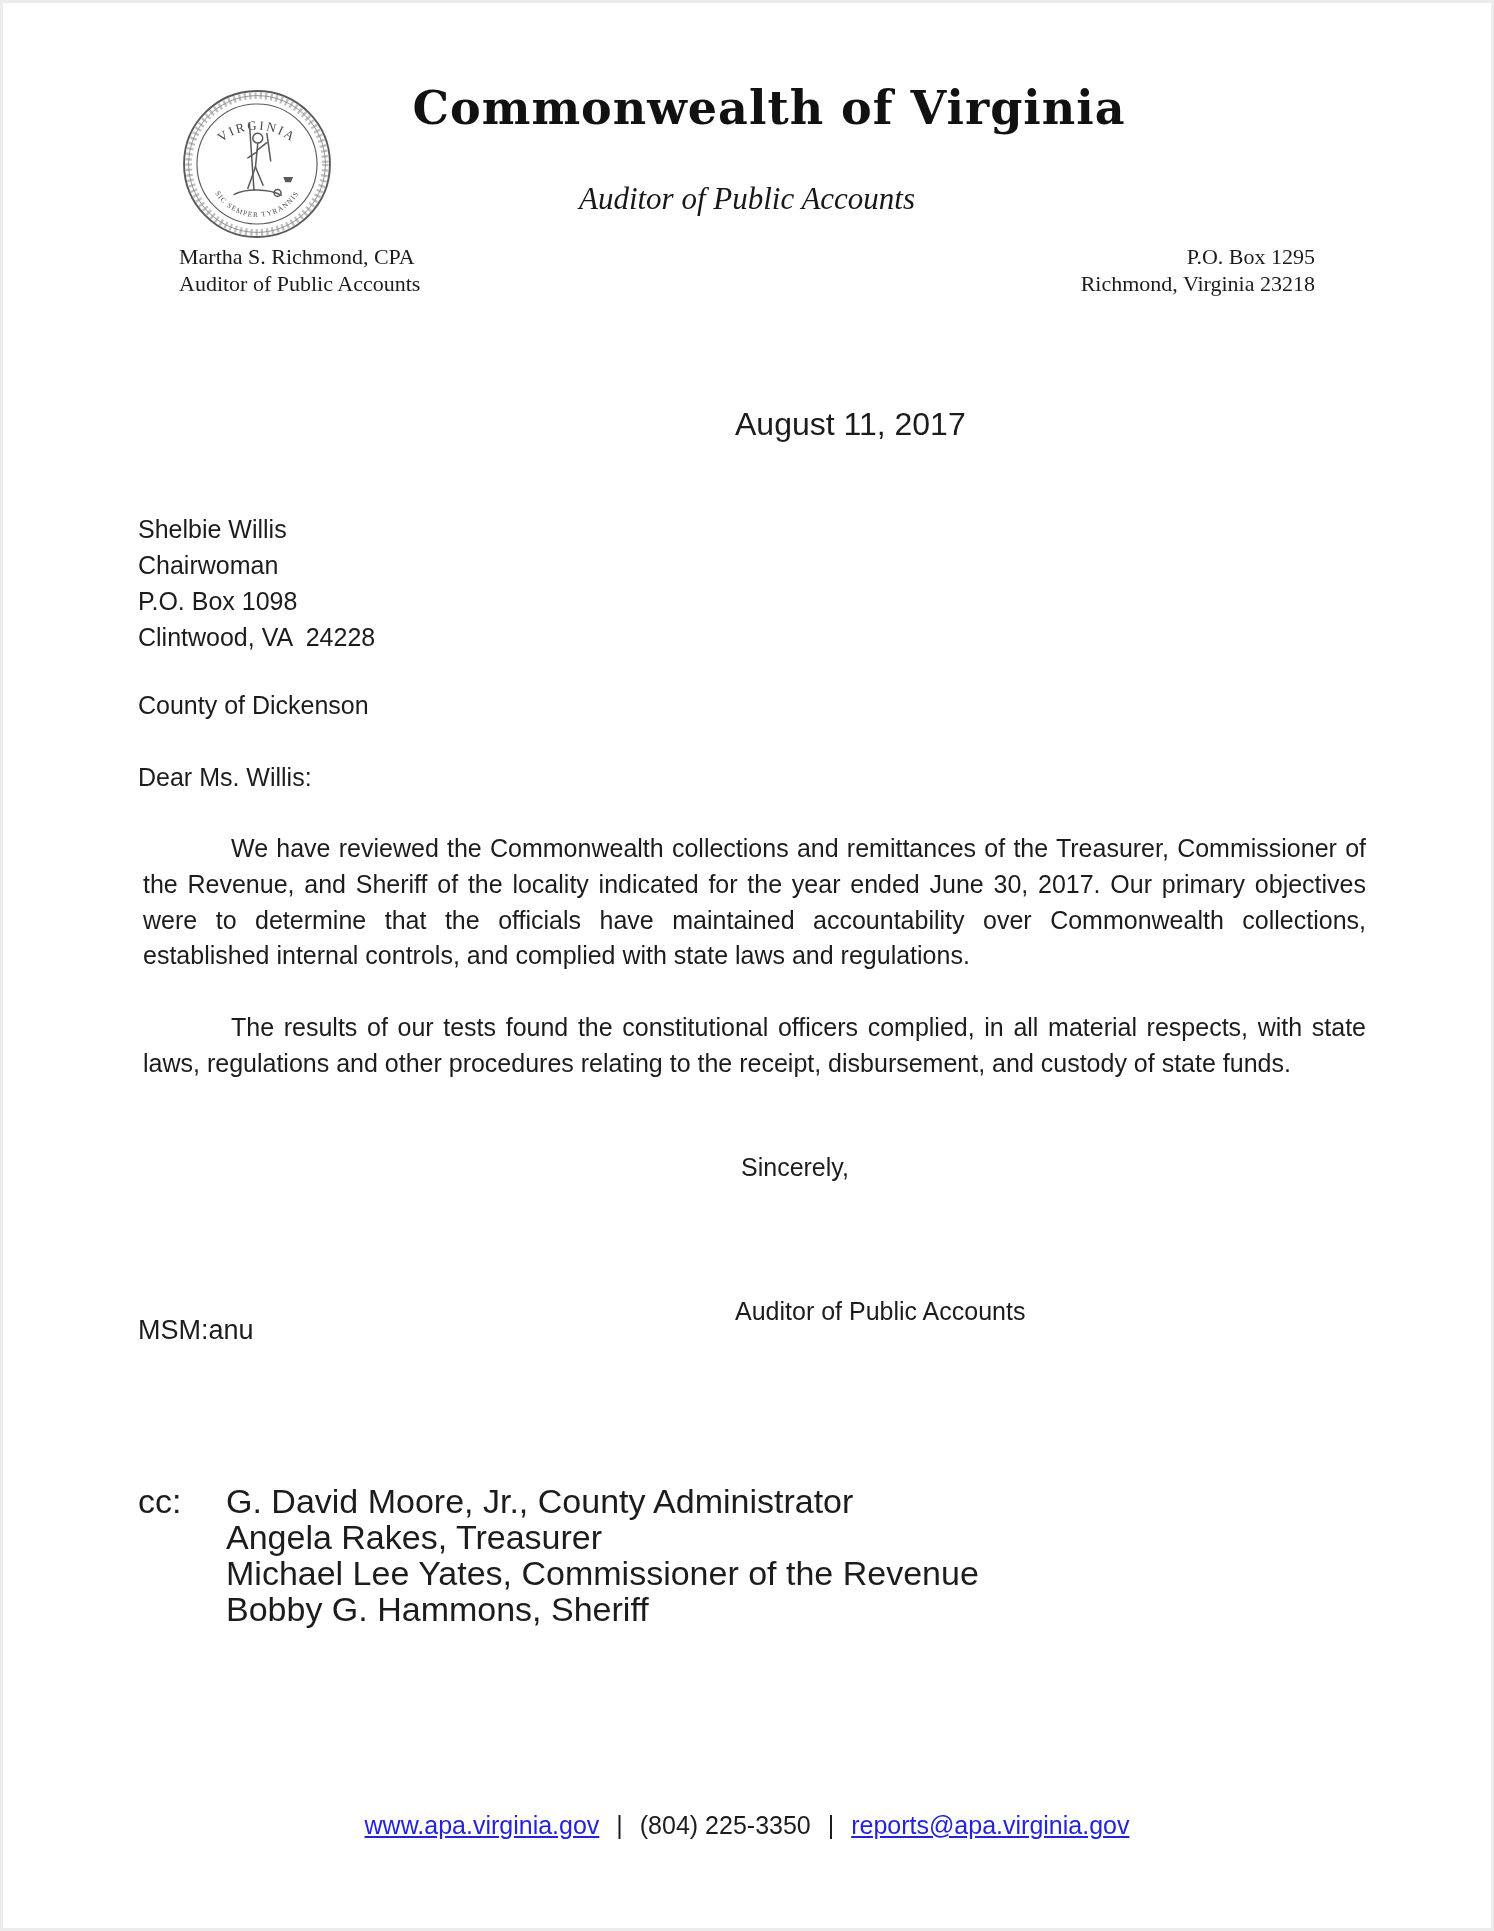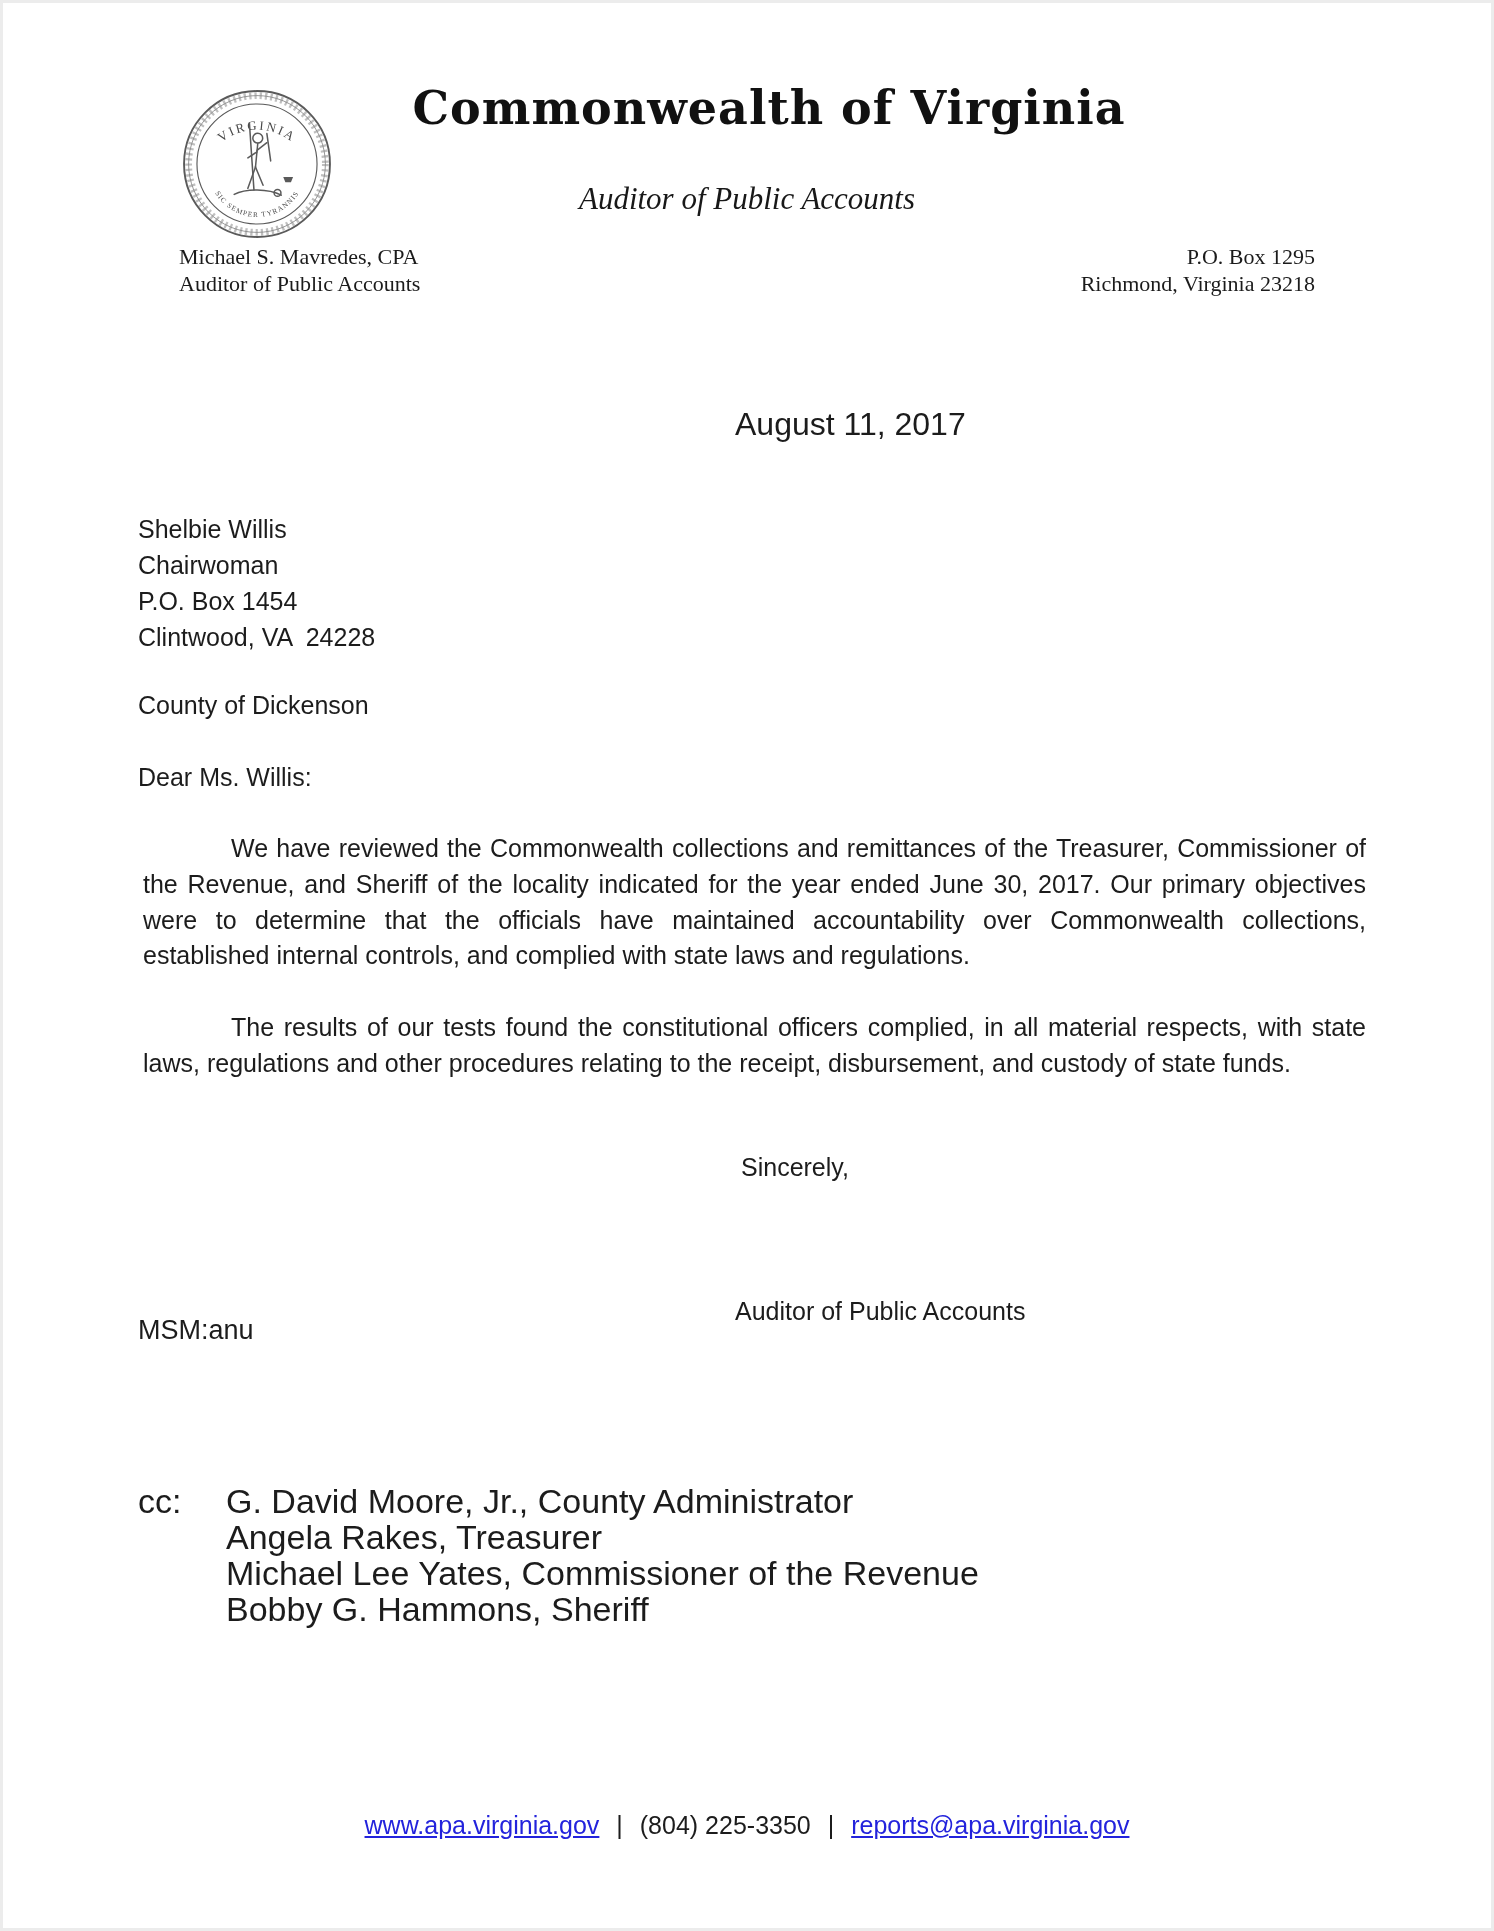--- a/index.html
+++ b/index.html
@@ -110,35 +110,35 @@
         <circle cx="127" cy="138" r="4.5"></circle>
         <path d="M 136,118 l 10,0 l -2,5 l -6,0 z" fill="#5a5a5a"></path>
       </g>
     </svg>
   </div>
 
   <div class="masthead-title">Commonwealth of Virginia</div>
   <div class="masthead-subtitle">Auditor of Public Accounts</div>
 
   <div class="contact-left">
-    <div>Michael S. Mavredes, CPA</div>
+    <div>Martha S. Richmond, CPA</div>
     <div>Auditor of Public Accounts</div>
   </div>
 
   <div class="contact-right">
     <div>P.O. Box 1295</div>
     <div>Richmond, Virginia 23218</div>
   </div>
 
   <div class="dateline">August 11, 2017</div>
 
   <div class="recipient">
     <div>Shelbie Willis</div>
     <div>Chairwoman</div>
-    <div>P.O. Box 1454</div>
+    <div>P.O. Box 1098</div>
     <div>Clintwood, VA  24228</div>
   </div>
 
   <div class="locality">County of Dickenson</div>
   <div class="salutation">Dear Ms. Willis:</div>
 
   <div class="body-text">
     <p>We have reviewed the Commonwealth collections and remittances of the Treasurer, Commissioner of the Revenue, and Sheriff of the locality indicated for the year ended June 30, 2017. Our primary objectives were to determine that the officials have maintained accountability over Commonwealth collections, established internal controls, and complied with state laws and regulations.</p>
     <p>The results of our tests found the constitutional officers complied, in all material respects, with state laws, regulations and other procedures relating to the receipt, disbursement, and custody of state funds.</p>
   </div>

